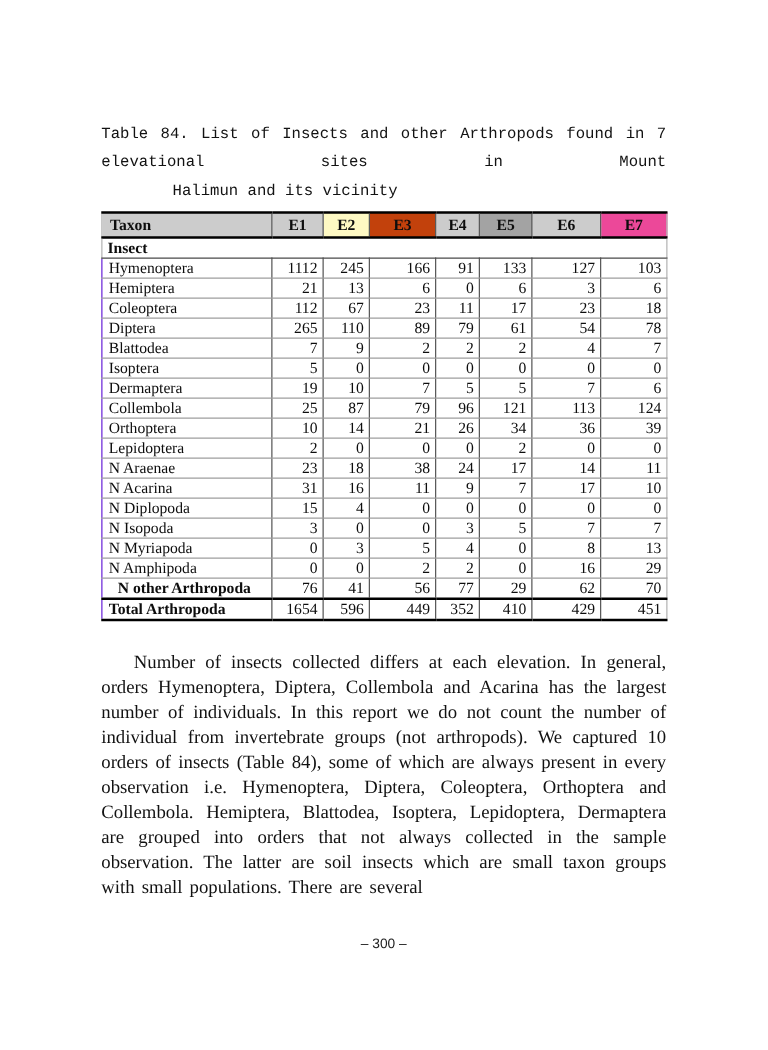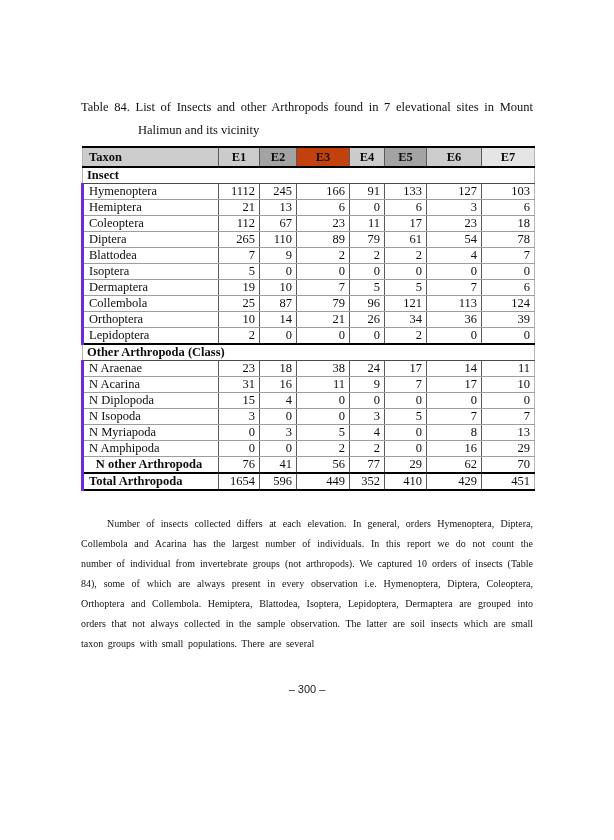--- a/index.html
+++ b/index.html
@@ -1,49 +1,49 @@
 <!DOCTYPE html>
 <html><head>
 <meta charset="utf-8">
 <style>
   html,body{margin:0;padding:0;background:#ffffff;}
   .page{width:614px;height:840px;background:#ffffff;box-sizing:border-box;padding-top:96px;
         font-family:"Liberation Serif","DejaVu Serif",serif;color:#111;position:relative;}
   .content{width:452px;margin:0 auto;}
 
   
-  .caption{font-family:Liberation Serif, serif;font-size:12.5px;line-height:23px;color:#121212;}
+  .caption{font-family:Liberation Mono, monospace;font-size:12.5px;line-height:23px;color:#121212;}
   .cap1{text-align:justify;text-align-last:justify;}
   .cap2{padding-left:57px;}
 
   
   table.t{border-collapse:collapse;table-layout:fixed;width:452px;margin-top:4px;
           font-size:12.5px;line-height:15px;color:#0d0d0d;}
   col.c0{width:136px}col.c1{width:41px}col.c2{width:37px}col.c3{width:53px}
   col.c4{width:35px}col.c5{width:42px}col.c6{width:55px}col.c7{width:53px}
   .t th{font-weight:bold;border-top:2px solid #000;border-bottom:2px solid #000;
         border-left:1px solid #5a5a5a;border-right:1px solid #5a5a5a;
         height:18px;padding:0 4px;text-align:center;}
   .t th:first-child{text-align:left;padding-left:6px;border-left:1px solid #b5b5b5;}
   .t th:last-child{border-right:1px solid #b5b5b5;}
   .t td{border-bottom:1px solid #9e9e9e;border-left:1px solid #5a5a5a;border-right:1px solid #5a5a5a;
         height:15px;padding:0 4px;white-space:nowrap;overflow:hidden;}
-  .t td.cell-taxon{text-align:left;padding-left:5px;border-left:3px solid #6d28d9;}
+  .t td.cell-taxon{text-align:left;padding-left:5px;border-left:1px solid #6d28d9;}
   .t td.cell-value{text-align:right;}
   .t td:last-child{border-right:1px solid #b5b5b5;}
   .t tr.row-section td{font-weight:bold;text-align:left;padding-left:4px;
         border-top:2px solid #000;border-bottom:1px solid #4a4a4a;
         border-left:1px solid #b5b5b5;border-right:1px solid #b5b5b5;}
   .t tr.row-subtotal td{border-bottom:2px solid #000;border-top:1px solid #4a4a4a;}
   .t tr.row-subtotal td.cell-taxon{font-weight:bold;text-align:center;padding-left:0;}
   .t tr.row-total td.cell-taxon{font-weight:bold;}
   .t tbody tr:last-child td{border-bottom:2px solid #000;}
 
   
-  .body-text{margin:23px 0 0 0;font-size:10px;line-height:20px;text-align:justify;
+  .body-text{margin:23px 0 0 0;font-size:15px;line-height:20px;text-align:justify;
              text-indent:26px;word-spacing:2px;color:#121212;}
 
   
   .page-number{margin-top:29px;text-align:center;
                font-family:"Liberation Sans","DejaVu Sans",sans-serif;font-size:11px;color:#222;}
 </style>
 </head>
 <body>
 
 <div class="page">
@@ -62,26 +62,26 @@
           <col class="c3">
         <col class="c4">
           <col class="c5">
           <col class="c6">
           <col class="c7">
       </colgroup>
       <thead>
         <tr>
             <th style="background: rgb(204, 204, 204);">Taxon</th>
             <th style="background: rgb(204, 204, 204);">E1</th>
-            <th style="background: #a3a3a3;">E2</th>
+            <th style="background: #fef9c3;">E2</th>
             <th style="background: #c2410c;">E3</th>
             <th style="background: rgb(204, 204, 204);">E4</th>
             <th style="background: #a3a3a3;">E5</th>
             <th style="background: rgb(204, 204, 204);">E6</th>
-            <th style="background: #e5e5e5;">E7</th>
+            <th style="background: #ec4899;">E7</th>
           </tr>
       </thead>
       <tbody>
           <tr class="row-section">
             <td colspan="8">Insect</td>
           </tr>
           <tr class="row-data">
             <td class="cell-taxon">Hymenoptera</td>
             <td class="cell-value">1112</td>
             <td class="cell-value">245</td>
@@ -173,23 +173,20 @@
           </tr>
           <tr class="row-data">
             <td class="cell-taxon">Lepidoptera</td>
             <td class="cell-value">2</td>
             <td class="cell-value">0</td>
             <td class="cell-value">0</td>
             <td class="cell-value">0</td>
             <td class="cell-value">2</td>
             <td class="cell-value">0</td>
             <td class="cell-value">0</td>
-          </tr>
-          <tr class="row-section">
-            <td colspan="8">Other Arthropoda (Class)</td>
           </tr>
           <tr class="row-data">
             <td class="cell-taxon">N Araenae</td>
             <td class="cell-value">23</td>
             <td class="cell-value">18</td>
             <td class="cell-value">38</td>
             <td class="cell-value">24</td>
             <td class="cell-value">17</td>
             <td class="cell-value">14</td>
             <td class="cell-value">11</td>

